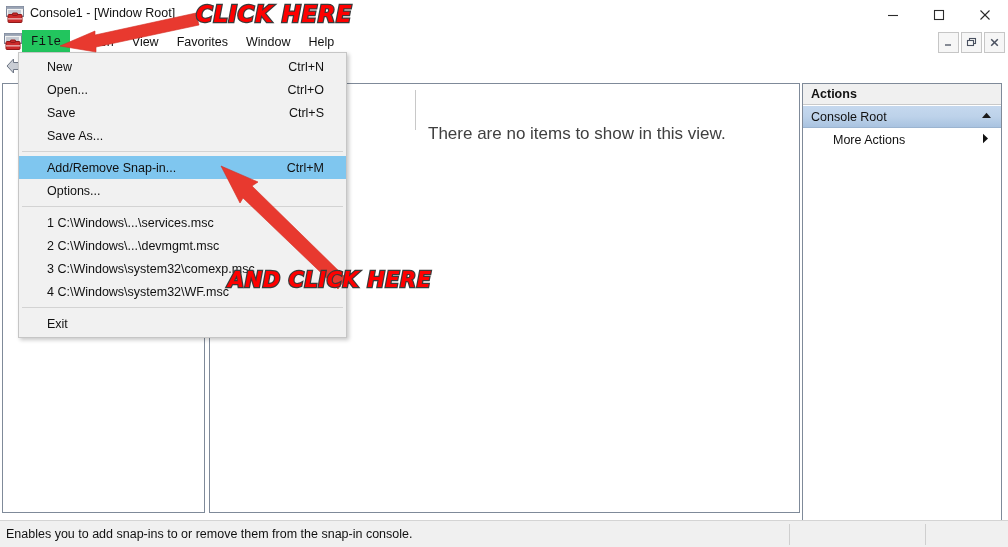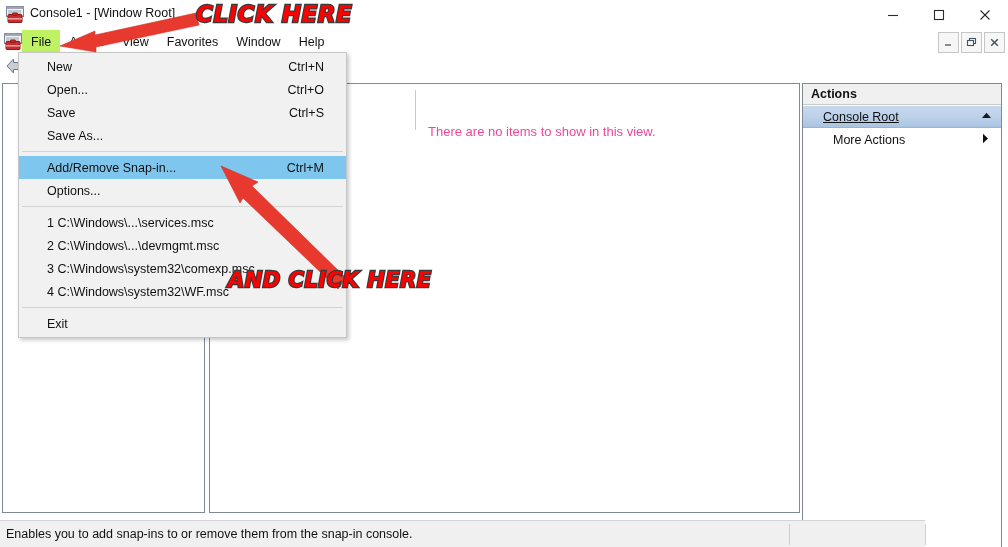--- a/index.html
+++ b/index.html
@@ -19,21 +19,21 @@
   .wbtn .glyph{position:absolute;left:0;top:0;width:46px;height:30px;display:flex;align-items:center;justify-content:center;color:#2b2b2b;}
   .wmin{right:92px;}
   .wmax{right:46px;}
   .wclose{right:0px;}
 
   
   .menubar{position:absolute;left:0;top:30px;width:1008px;height:23px;background:#ffffff;border-bottom:1px solid #e3e3e3;}
   .mb-icon{position:absolute;left:4px;top:3px;width:18px;height:17px;}
   .mb-items{position:absolute;left:22px;top:0;height:23px;display:flex;align-items:stretch;}
   .mb-item{display:flex;align-items:center;padding:0 9px;font-size:12.5px;color:#111;height:23px;cursor:default;white-space:nowrap;}
-  .mb-item.open{background:#bef264;}
+  .mb-item.open{background:#22c55e;font-family:Liberation Mono, monospace;}
 
   
   .mdi-btns{position:absolute;right:3px;top:2px;height:19px;display:flex;gap:0px;}
   .mdi-btn{width:19px;height:19px;border:1px solid #c6c6c6;background:#f6f6f6;display:flex;align-items:center;justify-content:center;
            font-size:10px;color:#4a5160;margin-left:2px;cursor:default;font-family:"DejaVu Sans Mono",monospace;}
 
   
   .toolbar{position:absolute;left:0;top:53px;width:1008px;height:28px;background:#ffffff;border-bottom:1px solid #dcdcdc;}
   .tb-btn{position:absolute;top:2px;width:26px;height:24px;display:flex;align-items:center;justify-content:center;cursor:default;}
   .tb-back{left:2px;}
@@ -47,39 +47,39 @@
 
   
   .tree-pane{position:absolute;left:0px;top:2px;width:203px;height:430px;background:#ffffff;border:1px solid #7f8a99;box-sizing:border-box;}
 
   
   .splitter{position:absolute;left:204px;top:2px;width:6px;height:430px;background:#ffffff;cursor:col-resize;}
 
   
   .result-pane{position:absolute;left:207px;top:2px;width:591px;height:430px;background:#ffffff;border:1px solid #7f8a99;box-sizing:border-box;}
   .result-divider{position:absolute;left:205px;top:6px;width:1px;height:40px;background:#c8c8c8;}
-  .result-msg{position:absolute;left:218px;top:40px;font-size:13px;color:#ec4899;white-space:nowrap;}
+  .result-msg{position:absolute;left:218px;top:40px;font-size:17px;color:#404040;white-space:nowrap;}
 
   
   .actions-pane{position:absolute;left:800px;top:2px;width:200px;height:520px;background:#ffffff;border:1px solid #7f8a99;box-sizing:border-box;}
   .actions-title{position:absolute;left:0;top:0;width:198px;height:21px;background:#f0f0f0;border-bottom:1px solid #c9c9c9;
                  display:flex;align-items:center;box-sizing:border-box;}
   .actions-title span{font-size:12.5px;font-weight:bold;color:#111;padding-left:8px;}
   .actions-group{position:absolute;left:0;top:22px;width:198px;height:22px;
                  background:linear-gradient(to bottom,#c5d8ee 0%,#bdd2ea 50%,#a9c3e0 100%);
                  border-bottom:1px solid #9bb4d0;display:flex;align-items:center;justify-content:space-between;box-sizing:border-box;}
-  .actions-group .lbl{font-size:12.5px;color:#111;padding-left:20px;text-decoration:underline;}
+  .actions-group .lbl{font-size:12.5px;color:#111;padding-left:8px;}
   .actions-group .chev{padding-right:9px;font-size:9px;color:#1a1a1a;line-height:1;}
   .actions-item{position:absolute;left:0;top:45px;width:198px;height:21px;display:flex;align-items:center;
                 justify-content:space-between;box-sizing:border-box;cursor:default;}
   .actions-item .lbl{font-size:12.5px;color:#111;padding-left:30px;}
   .actions-item .arrow{padding-right:12px;font-size:9px;color:#111;line-height:1;}
 
   
-  .statusbar{position:absolute;left:0;top:520px;width:925px;height:27px;background:#f0f0f0;border-top:1px solid #d4d4d4;}
+  .statusbar{position:absolute;left:0;top:520px;width:1008px;height:27px;background:#f0f0f0;border-top:1px solid #d4d4d4;}
   .sb-text{position:absolute;left:6px;top:6px;font-size:12.5px;color:#111;white-space:nowrap;}
   .sb-sep{position:absolute;top:3px;width:1px;height:21px;background:#cfcfcf;}
   .sb-sep1{left:789px;}
   .sb-sep2{left:925px;}
 
   
   .menu{position:absolute;left:18px;top:52px;width:327px;background:#f1f1f1;border:1px solid #c6c6c6;
         box-shadow:2px 2px 4px rgba(0,0,0,0.22);padding:2px 0 2px 0;z-index:60;}
   .menu-row{position:relative;height:23px;display:flex;align-items:center;cursor:default;}
   .menu-row .label{padding-left:28px;font-size:12.5px;color:#111;white-space:nowrap;}

